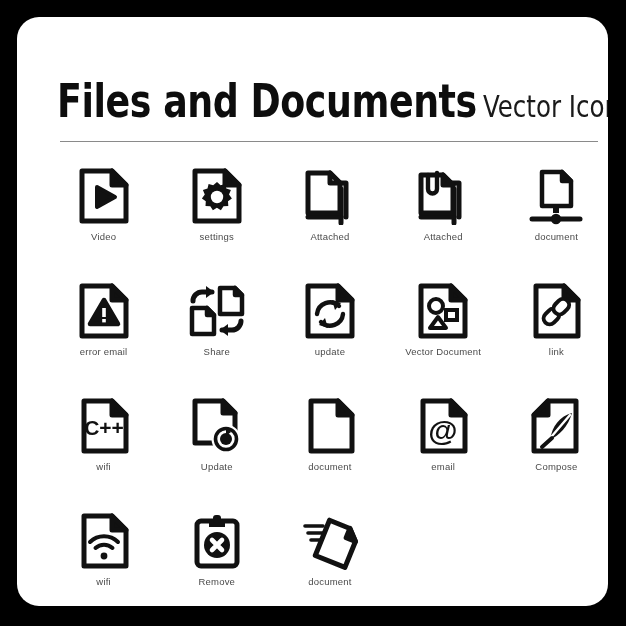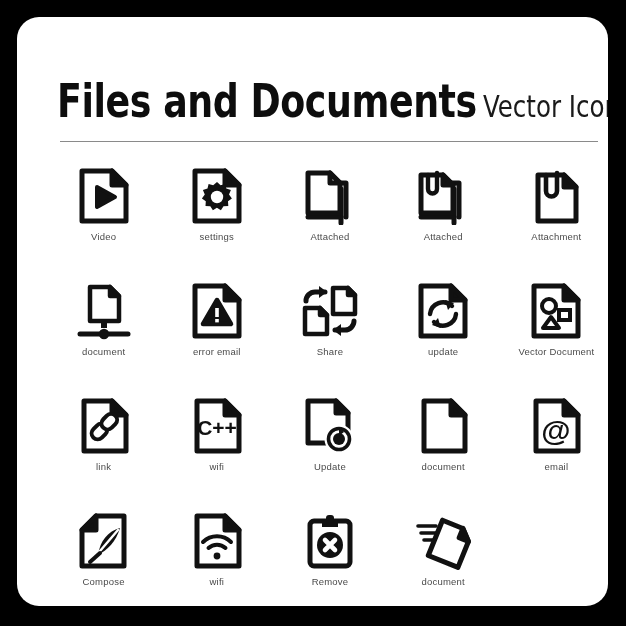--- a/index.html
+++ b/index.html
@@ -162,30 +162,20 @@
             <path d="M13 22 h28 v34" fill="none" stroke="#111" stroke-width="5" stroke-linecap="round" stroke-linejoin="round"></path>
             <path d="M8 50 h33" fill="none" stroke="#111" stroke-width="5" stroke-linecap="round"></path>
             <path d="M8 8 h22 l10 10 v28 h-32 z" fill="#fff" stroke="#111" stroke-width="5" stroke-linejoin="round"></path>
             <path d="M30 8 v10 h10 z" fill="#111" stroke="#111" stroke-width="5" stroke-linejoin="round"></path>
             <path d="M24 6 v16 a4.5 4.5 0 0 1 -9 0 v-14" fill="none" stroke="#111" stroke-width="4.4" stroke-linecap="round"></path>
           </svg>
         </div>
         <div class="label">Attached</div>
       </div>
 
-      <div class="cell">
-        <div class="icon-box">
-          <svg width="56" height="58" viewBox="0 0 56 58">
-            <path d="M10 8 h26 l12 12 v34 h-38 z" fill="#fff" stroke="#111" stroke-width="5" stroke-linejoin="round"></path>
-            <path d="M36 8 v12 h12 z" fill="#111" stroke="#111" stroke-width="5" stroke-linejoin="round"></path>
-            <path d="M29 6 v18 a5.5 5.5 0 0 1 -11 0 v-16" fill="none" stroke="#111" stroke-width="4.6" stroke-linecap="round"></path>
-          </svg>
-        </div>
-        <div class="label">Attachment</div>
-      </div>
 
       <div class="cell">
         <div class="icon-box">
           <svg width="58" height="58" viewBox="0 0 58 58">
             <path d="M15 5 h20 l9 9 v25 h-29 z" fill="#fff" stroke="#111" stroke-width="4.5" stroke-linejoin="round"></path>
             <path d="M35 5 v9 h9 z" fill="#111" stroke="#111" stroke-width="4.5" stroke-linejoin="round"></path>
             <rect x="26" y="40" width="6" height="6" fill="#111"></rect>
             <path d="M5 52 h48" fill="none" stroke="#111" stroke-width="5" stroke-linecap="round"></path>
             <circle cx="29" cy="52" r="5.2" fill="#111"></circle>
           </svg>

